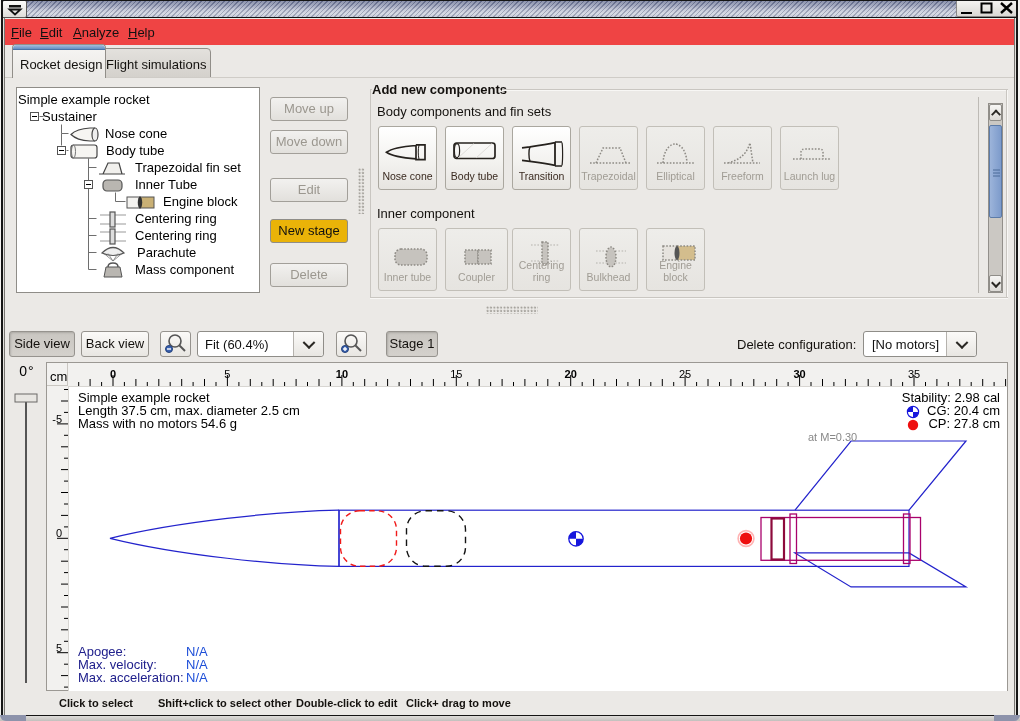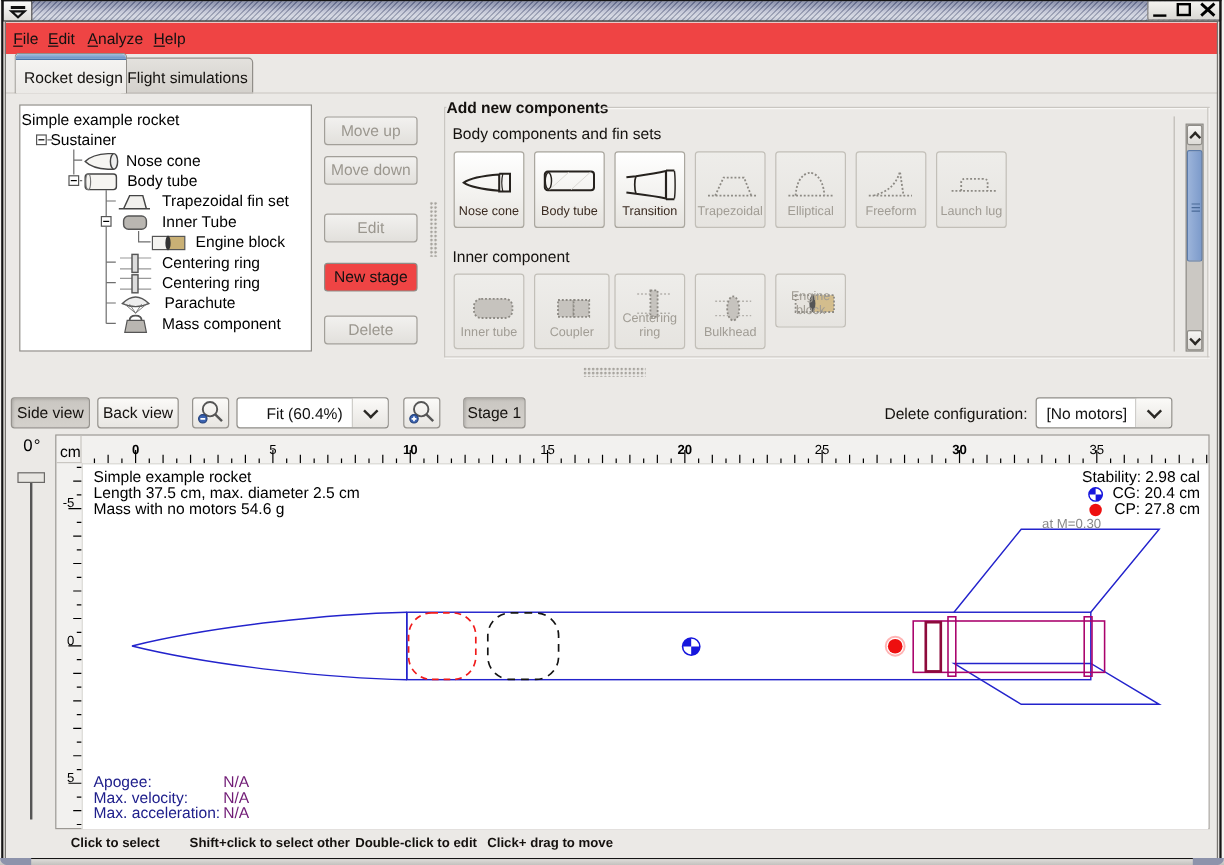--- a/index.html
+++ b/index.html
@@ -30,21 +30,21 @@
 .mitem u{text-decoration:underline}
 .tab{position:absolute;font-size:13px;color:#14120f;white-space:nowrap}
 .tabsel{left:12px;top:44px;width:94px;height:34px;background:linear-gradient(#f6f5f3,#ebe9e6);border:1px solid #918e89;border-bottom:none;border-radius:4px 4px 0 0;z-index:2}
 .tabsel .blue{position:absolute;left:0px;top:0px;right:0px;height:5px;background:linear-gradient(#a6bedd,#6390c4);border-radius:3.5px 3.5px 0 0;border-bottom:1px solid #4a74a8}
 .tabsel .lab{position:absolute;left:7px;top:12px}
 .tabun{left:101px;top:48px;width:110px;height:30px;background:linear-gradient(#e3e1dd,#d4d1cc);border:1px solid #918e89;border-bottom:1px solid #918e89;border-radius:4px 4px 0 0}
 .tabun .lab{position:absolute;left:4px;top:8px}
 .tabline{position:absolute;left:3px;top:77px;right:3px;height:1px;background:#cfccc7}
 .treepanel{position:absolute;left:16px;top:87px;width:244px;height:206px;background:#fff;border:1px solid #8f8d88;font-size:13px;color:#000}
 .abtn{position:absolute;left:270px;width:78px;height:24px;border:1px solid #a29f99;border-radius:3px;background:linear-gradient(#f2f1ef,#e2e0dc);font-size:13px;color:#9b978f;text-align:center;line-height:22px}
-.abtn.en{background:#ef4444;border-color:#8f8d88;color:#111}
+.abtn.en{background:#eab308;border-color:#8f8d88;color:#111}
 .vgrip{position:absolute;left:358px;top:168px;width:7px;height:46px;background:radial-gradient(circle at 1.5px 1.5px,#a6a39d 0.8px,transparent 1.3px);background-size:3.4px 3.4px}
 .hgrip{position:absolute;left:486px;top:306px;width:52px;height:8px;background:radial-gradient(circle at 1.5px 1.5px,#a6a39d 0.8px,transparent 1.3px);background-size:3.4px 3.4px}
 .addpanel{position:absolute;left:370px;top:82px;width:638px;height:217px}
 .aptitle{position:absolute;left:2px;top:0px;font-size:13px;font-weight:bold;color:#14110e}
 .apline{position:absolute;left:132px;top:7px;right:0px;height:2px;border-top:1px solid #c9c6c1;border-bottom:1px solid #f8f7f5}
 .aplineL{position:absolute;left:0;top:7px;width:2px;height:2px;border-top:1px solid #c9c6c1}
 .apright{position:absolute;top:8px;right:0px;bottom:0;width:2px;border-right:1px solid #f8f7f5;border-left:1px solid #c9c6c1}
 .apbottom{position:absolute;left:0;right:0;bottom:0;height:2px;border-top:1px solid #c9c6c1;border-bottom:1px solid #f8f7f5}
 .apleft{position:absolute;top:8px;left:0;bottom:0;width:2px;border-left:1px solid #c9c6c1}
 .seclab{position:absolute;font-size:13px;color:#14110e}
@@ -269,21 +269,21 @@
     </svg>
     <div class="clab cdislab">Centering<br>ring</div>
   </div>
 <div class="cbtn cdis" style="left:579px;top:228px;width:59px;height:63px">
     <svg style="position:absolute;left:5.5px;top:12px" width="48" height="30">
       <path d="M10,10 L40,10 M10,22 L40,22" stroke="#b4b1ac" stroke-width="1.2" stroke-dasharray="1.6,1.6" fill="none"></path>
       <ellipse cx="25" cy="16" rx="5" ry="10" fill="#c6c3be" stroke="#8d8a84" stroke-width="1.5" stroke-dasharray="1.6,1.6"></ellipse>
     </svg>
     <div class="clab cdislab">Bulkhead</div>
   </div>
-<div class="cbtn cdis" style="left:646px;top:228px;width:59px;height:45px">
+<div class="cbtn cdis" style="left:646px;top:228px;width:59px;height:63px">
     <svg style="position:absolute;left:5.5px;top:8px" width="48" height="30">
       <rect x="10" y="9" width="14" height="14" fill="#e6e3de" stroke="#8d8a84" stroke-width="1.5" stroke-dasharray="1.6,1.6"></rect>
       <rect x="24" y="9" width="18" height="14" fill="#d3bd8d" stroke="#8d8a84" stroke-width="1.5" stroke-dasharray="1.6,1.6"></rect>
       <ellipse cx="24" cy="16" rx="2.5" ry="7" fill="#555" stroke="none"></ellipse>
     </svg>
     <div class="clab cdislab">Engine<br>block</div>
   </div>
 <div style="position:absolute;left:978px;top:97px;width:1px;height:196px;background:#bdbab5"></div>
 <div class="sb" style="top:103px;height:190px">
 <div class="sbbtn" style="top:0px">
@@ -300,21 +300,21 @@
 <div class="tbtn" style="left:81px;width:68px"><span>Back view</span></div>
 <div class="tbtn" style="left:160px;width:31px">
     <svg width="30" height="24" style="position:absolute;left:0;top:0">
       <circle cx="14" cy="9" r="6" fill="none" stroke="#555" stroke-width="1.6"></circle>
       <line x1="18.5" y1="13.5" x2="24" y2="19" stroke="#555" stroke-width="2"></line>
       <circle cx="8" cy="17" r="3.5" fill="#3a62b0" stroke="#23407a"></circle>
       <line x1="6" y1="17" x2="10" y2="17" stroke="#fff" stroke-width="1.4"></line>
     </svg>
   </div>
 <div class="combo" style="left:197px;width:127px">
-    <span style="position:absolute;left:24px;top:5px">Fit (60.4%)</span>
+    <span style="position:absolute;left:7px;top:5px">Fit (60.4%)</span>
     <div class="arrow">
       <div class="chev"></div>
     </div>
   </div>
 <div class="tbtn" style="left:336px;width:31px">
     <svg width="30" height="24" style="position:absolute;left:0;top:0">
       <circle cx="14" cy="9" r="6" fill="none" stroke="#555" stroke-width="1.6"></circle>
       <line x1="18.5" y1="13.5" x2="24" y2="19" stroke="#555" stroke-width="2"></line>
       <circle cx="8" cy="17" r="3.5" fill="#3a62b0" stroke="#23407a"></circle>
       <line x1="6" y1="17" x2="10" y2="17" stroke="#fff" stroke-width="1.4"></line>
@@ -486,20 +486,20 @@
 <div class="fig-info" style="left:78px;top:391px;line-height:13.2px">Simple example rocket<br>Length 37.5 cm, max. diameter 2.5 cm<br>Mass with no motors 54.6 g</div>
 <div class="fig-info" style="left:730px;top:391px;width:270px;text-align:right;line-height:13.2px">Stability: 2.98 cal<br>CG: 20.4 cm<br>CP: 27.8 cm</div>
 <svg style="position:absolute;left:906px;top:405px" width="14" height="28">
     <g transform="translate(7,7)">
       <circle r="5.6" fill="#fff" stroke="#1616dd" stroke-width="1.2"></circle>
       <path d="M0,0 L0,-5.6 A5.6,5.6 0 0 0 -5.6,0 Z" fill="#1616dd"></path>
       <path d="M0,0 L0,5.6 A5.6,5.6 0 0 0 5.6,0 Z" fill="#1616dd"></path>
     </g>
     <circle cx="7" cy="20" r="5.2" fill="#ee0f0f"></circle>
   </svg>
-<div class="fig-info" style="left:808px;top:431px;width:170px;text-align:center;color:#888;font-size:11px">at M=0.30</div>
+<div class="fig-info" style="left:808px;top:431px;width:170px;text-align:left;color:#888;font-size:11px">at M=0.30</div>
 <div class="fig-info" style="left:78px;top:645px;color:#20208c;line-height:13.2px">Apogee:<br>Max. velocity:<br>Max. acceleration:</div>
-<div class="fig-info" style="left:186px;top:645px;color:#701a75;line-height:13.2px">N/A<br>N/A<br>N/A</div>
+<div class="fig-info" style="left:186px;top:645px;color:#1d4ed8;line-height:13.2px">N/A<br>N/A<br>N/A</div>
 <div class="statusbar">
     <span style="position:absolute;left:56px">Click to select</span>
 <span style="position:absolute;left:155px">Shift+click to select other</span>
 <span style="position:absolute;left:293px">Double-click to edit</span>
 <span style="position:absolute;left:403px">Click+ drag to move</span>
   </div>
 </body></html>

